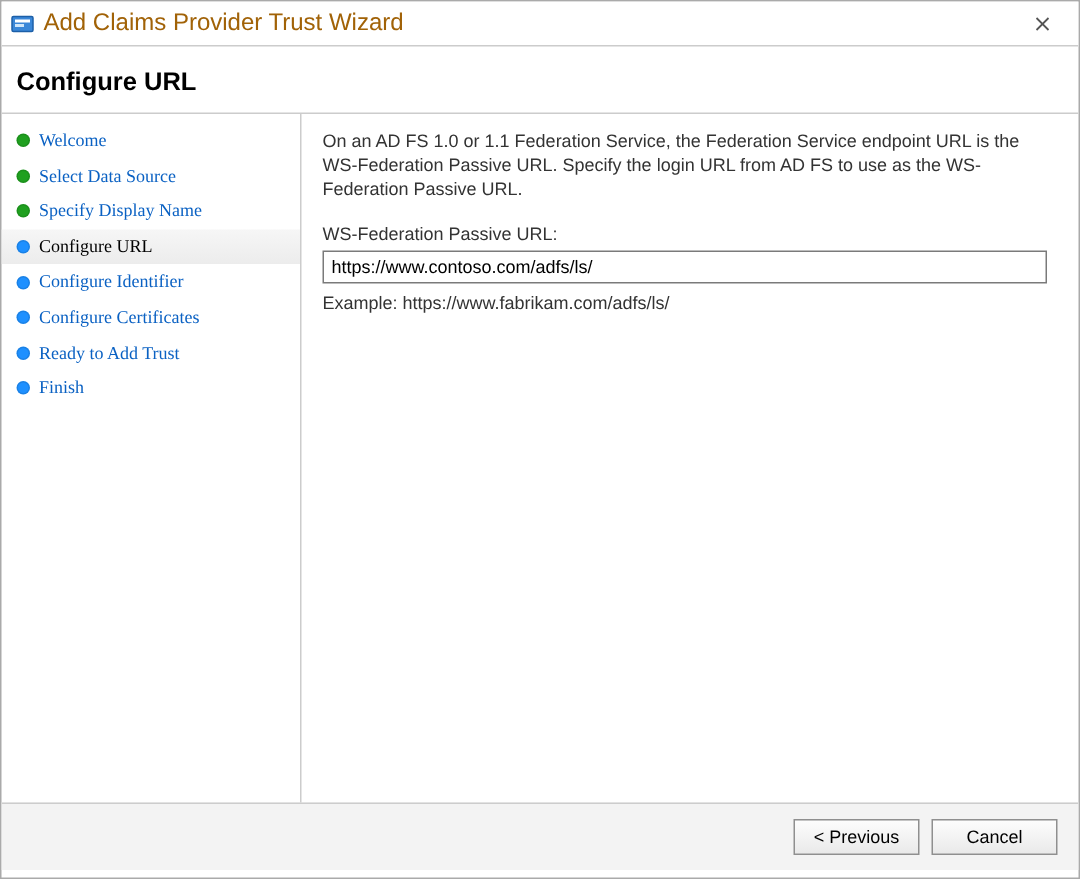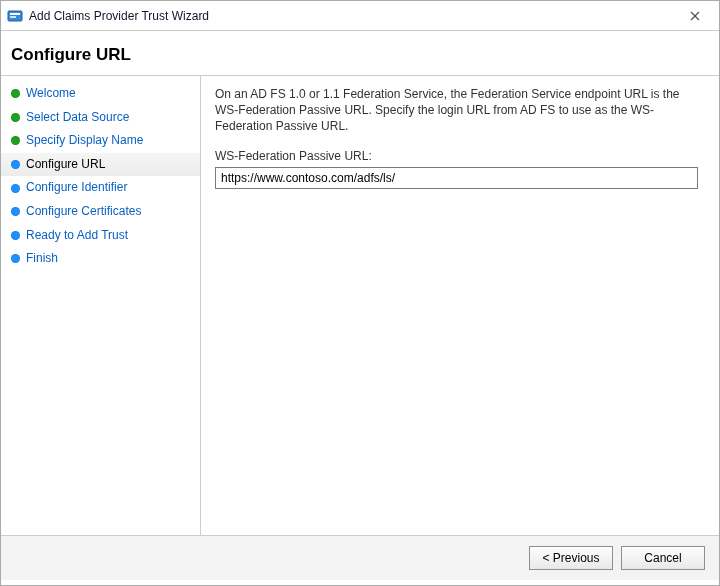--- a/index.html
+++ b/index.html
@@ -14,21 +14,21 @@
     }
     .titlebar {
       height: 30px;
       border-bottom: 1px solid #ccc;
       display: flex;
       align-items: center;
       padding: 0 4px 0 6px;
       background: #fff;
     }
     .titlebar .app-icon { width: 16px; height: 16px; margin-right: 6px; display:inline-flex; align-items:center; justify-content:center;}
-    .titlebar .title { flex: 1; color: #0f172a; font-size: 12px; }
+    .titlebar .title { flex: 1; color: #a16207; font-size: 16px; }
     .titlebar .close {
       width: 40px; height: 28px;
       display:flex; align-items:center; justify-content:center;
       color:#555; font-size:14px;
       cursor:pointer;
     }
 
     .header-area {
       padding: 14px 10px 10px 10px;
       border-bottom: 1px solid #ccc;
@@ -51,20 +51,21 @@
       color:#000;
     }
     .step {
       display:flex;
       align-items:center;
       gap:6px;
       padding: 4px 8px 4px 10px;
       font-size: 12px;
       line-height:1.3;
       cursor: default;
+      font-family: Liberation Serif, serif;
     }
     .step.current { background: linear-gradient(#f6f6f6,#ececec); }
     .step .bullet {
       width:9px;height:9px;border-radius:50%;
       background:#1e90ff;
       box-shadow: inset 0 0 0 1px rgba(0,0,0,.1);
       flex:0 0 auto;
     }
     .step.done .bullet { background:#1fa01f; }
     .step.link { color:#0a61c3; }
@@ -172,19 +173,20 @@
     <div class="step pending link">
       <span class="bullet"></span>
       <span class="label">Finish</span>
     </div>
   </div>
 
   <div class="main-pane">
     <p class="desc">On an AD FS 1.0 or 1.1 Federation Service, the Federation Service endpoint URL is the WS-Federation Passive URL.  Specify the login URL from AD FS to use as the WS-Federation Passive URL.</p>
     <div class="field-label">WS-Federation Passive URL:</div>
     <input type="text" class="url-input" value="https://www.contoso.com/adfs/ls/" style="">
+    <div class="example">Example: https://www.fabrikam.com/adfs/ls/</div>
   </div>
 </div>
 
 <div class="footer">
   <button class="btn">&lt; Previous</button>
   <button class="btn">Cancel</button>
 </div>
 
 </body></html>

